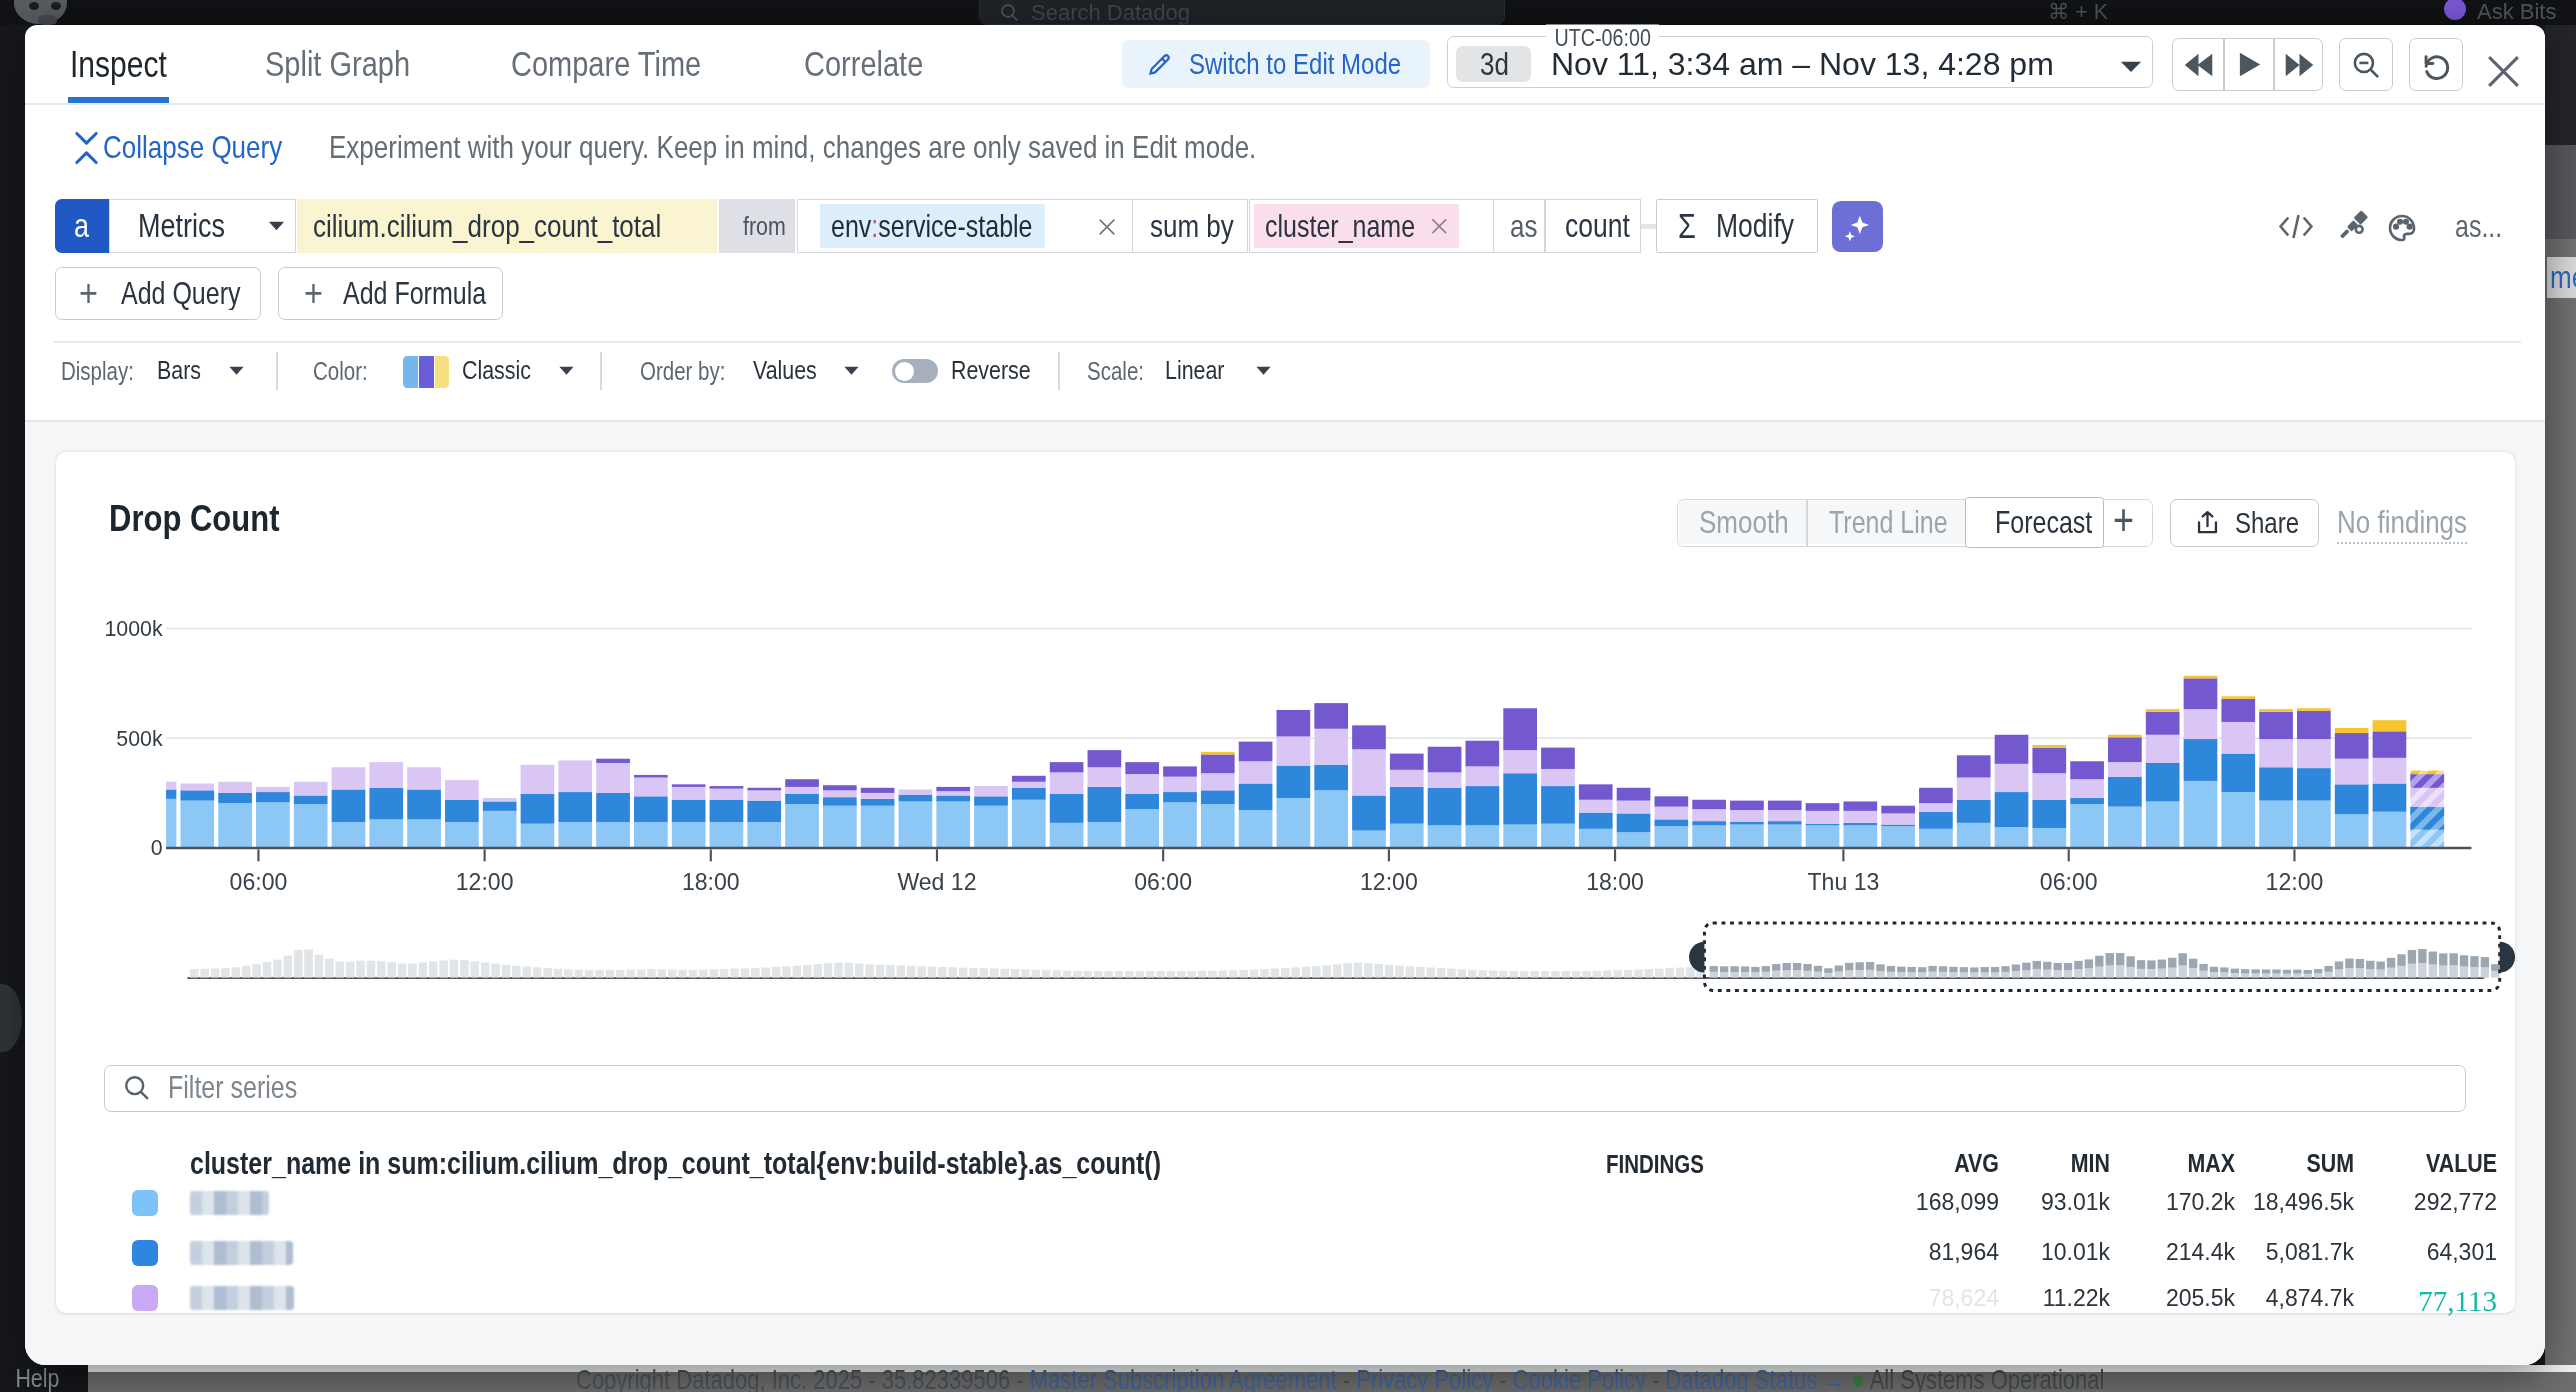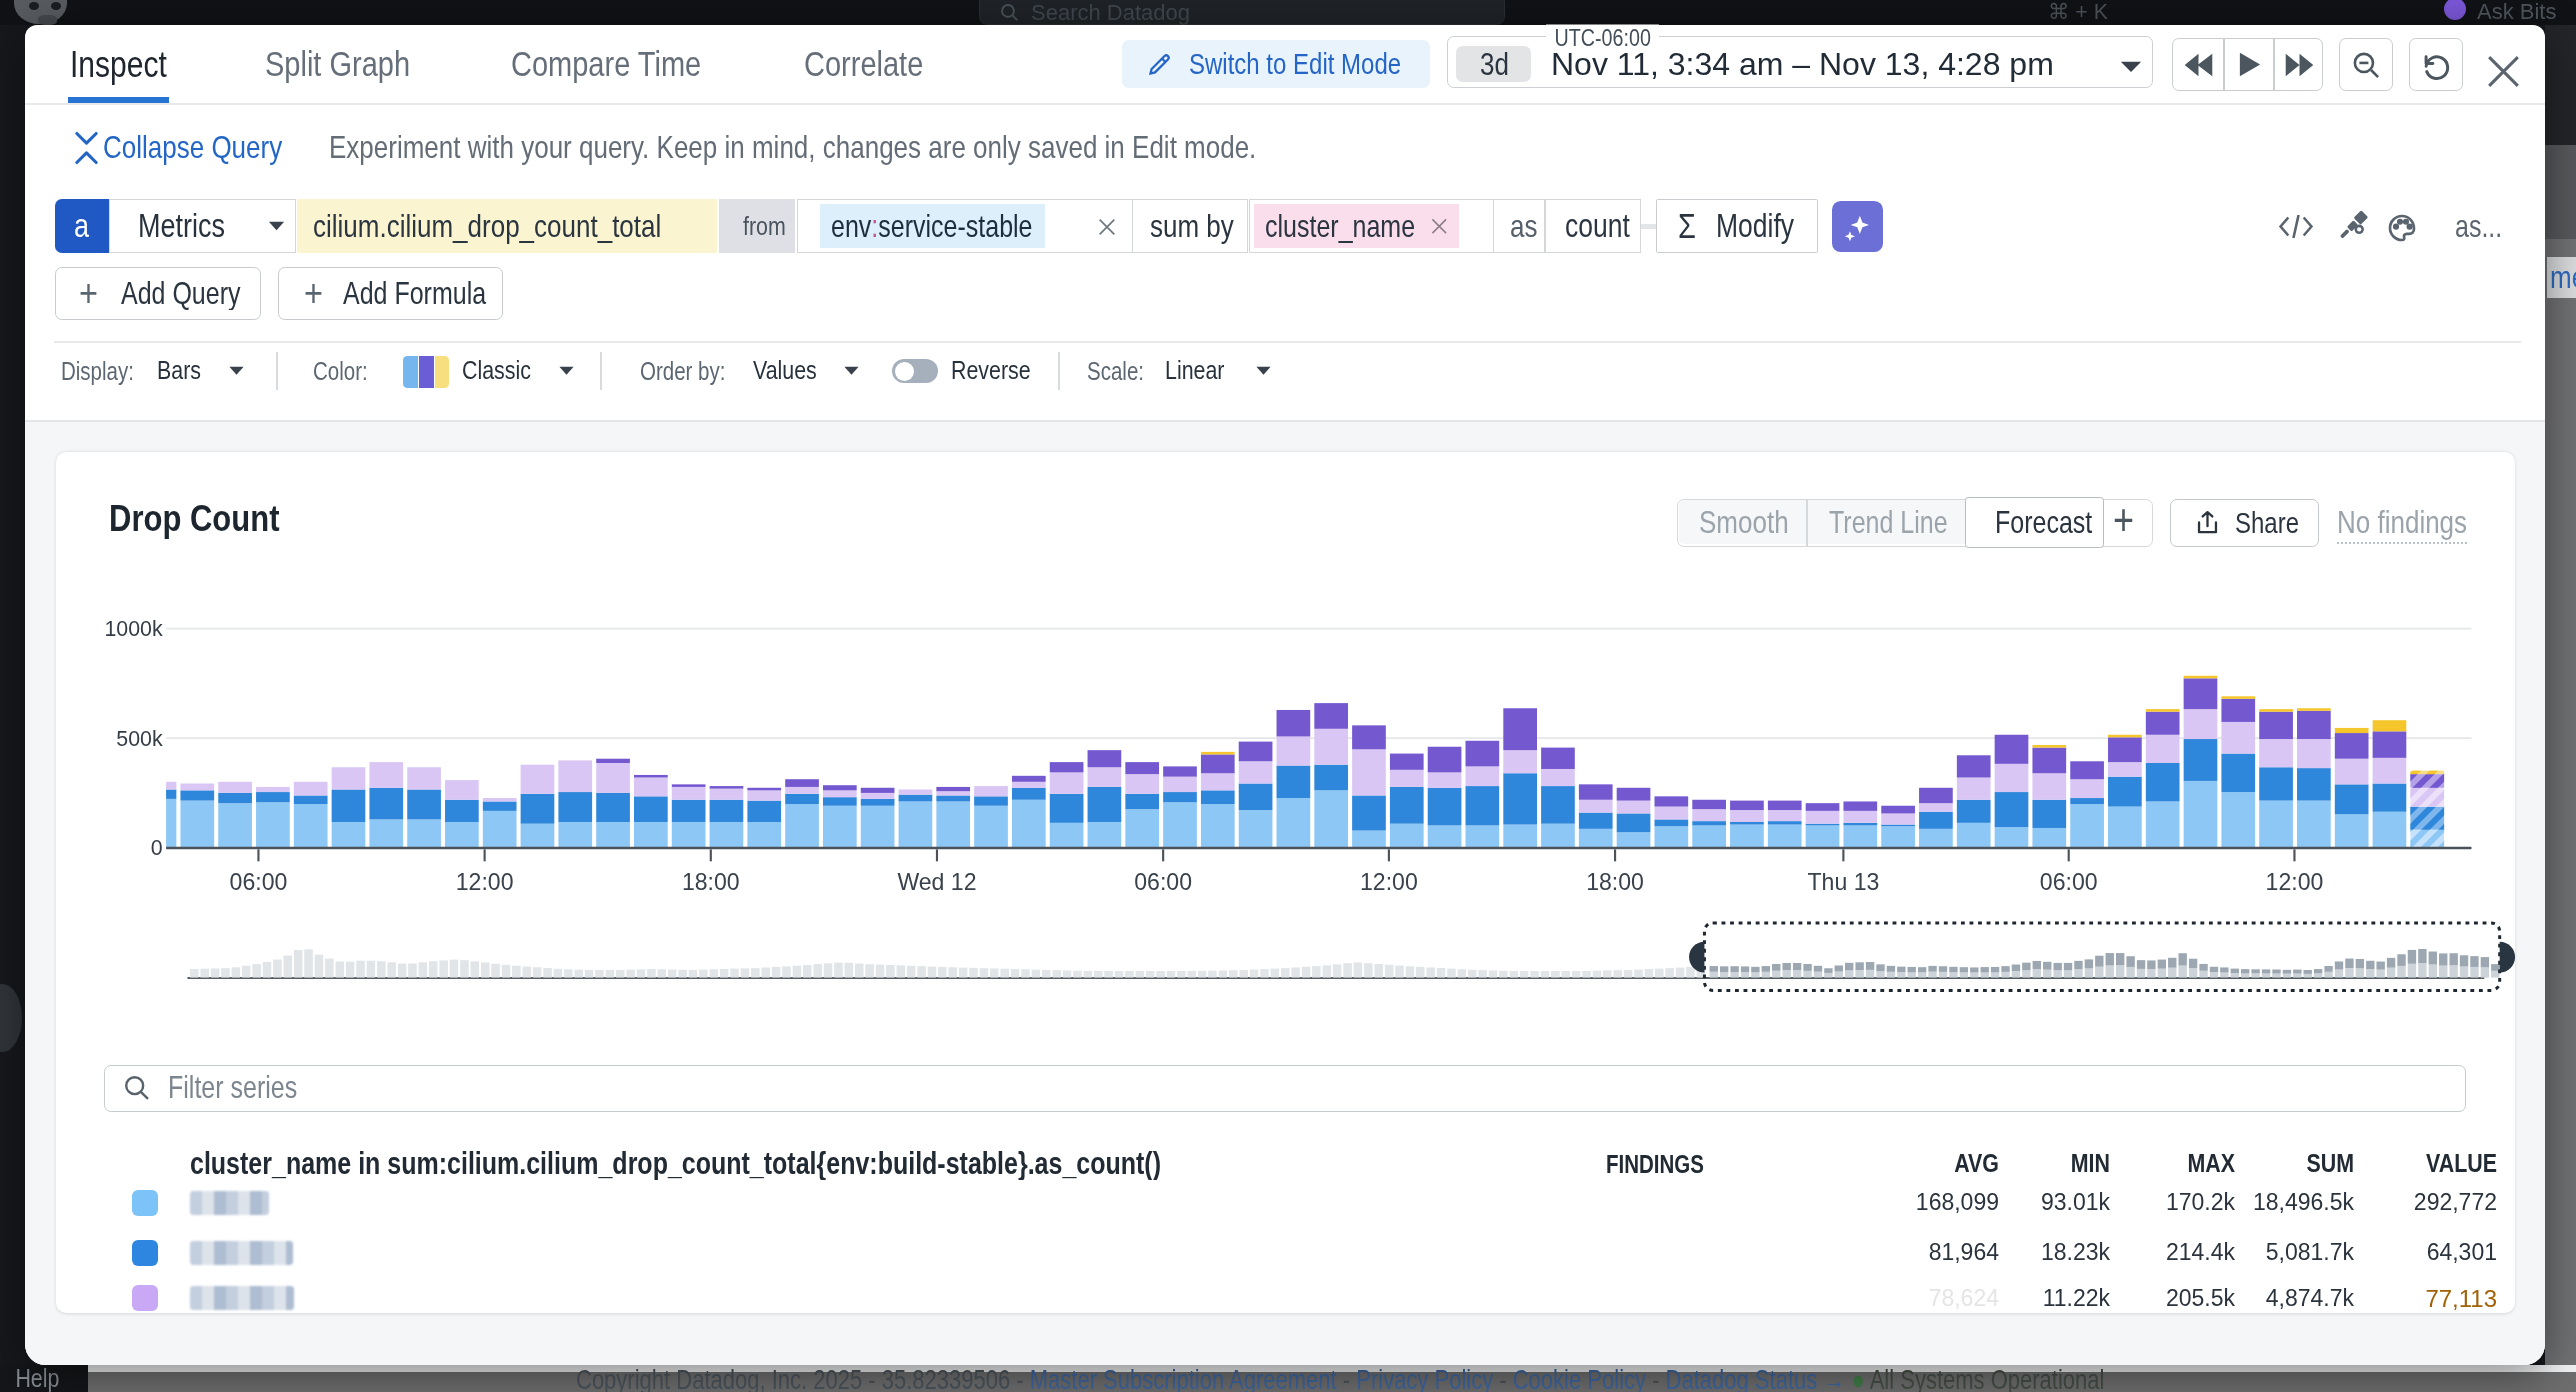--- a/index.html
+++ b/index.html
@@ -809,23 +809,23 @@
 <div class="abs" style="left:132px;top:1190px;width:26px;height:26px;background:#7cc3f7;border-radius:6px"></div>
 <div class="abs" style="left:190px;top:1191px;width:79px;height:24px;border-radius:3.4px;background:repeating-linear-gradient(90deg,#c3cede 0 12px,#dde3ea 12px 24px,#aebdd1 24px 36px),repeating-linear-gradient(0deg,rgba(255,255,255,.4) 0 6px,rgba(150,165,190,.3) 6px 12px);filter:blur(1.3px)"></div>
 <div class="txt r" style="left:1999px;top:1189px;font-size:23px;color:#2b333c;">168,099</div>
 <div class="txt r" style="left:2110px;top:1189px;font-size:23px;color:#2b333c;">93.01k</div>
 <div class="txt r" style="left:2235px;top:1189px;font-size:23px;color:#2b333c;">170.2k</div>
 <div class="txt r" style="left:2354px;top:1189px;font-size:23px;color:#2b333c;">18,496.5k</div>
 <div class="txt r" style="left:2497px;top:1189px;font-size:23px;color:#2b333c;">292,772</div>
 <div class="abs" style="left:132px;top:1240px;width:26px;height:26px;background:#2e86e0;border-radius:6px"></div>
 <div class="abs" style="left:190px;top:1241px;width:103px;height:24px;border-radius:3.4px;background:repeating-linear-gradient(90deg,#c3cede 0 12px,#dde3ea 12px 24px,#aebdd1 24px 36px),repeating-linear-gradient(0deg,rgba(255,255,255,.4) 0 6px,rgba(150,165,190,.3) 6px 12px);filter:blur(1.3px)"></div>
 <div class="txt r" style="left:1999px;top:1239px;font-size:23px;color:#2b333c;">81,964</div>
-<div class="txt r" style="left:2110px;top:1239px;font-size:23px;color:#2b333c;">18.23k</div>
+<div class="txt r" style="left:2110px;top:1239px;font-size:23px;color:#2b333c;">10.01k</div>
 <div class="txt r" style="left:2235px;top:1239px;font-size:23px;color:#2b333c;">214.4k</div>
 <div class="txt r" style="left:2354px;top:1239px;font-size:23px;color:#2b333c;">5,081.7k</div>
 <div class="txt r" style="left:2497px;top:1239px;font-size:23px;color:#2b333c;">64,301</div>
 <div class="abs" style="left:132px;top:1285px;width:26px;height:26px;background:#c9a8f5;border-radius:6px"></div>
 <div class="abs" style="left:190px;top:1286px;width:104px;height:24px;border-radius:3.4px;background:repeating-linear-gradient(90deg,#c3cede 0 12px,#dde3ea 12px 24px,#aebdd1 24px 36px),repeating-linear-gradient(0deg,rgba(255,255,255,.4) 0 6px,rgba(150,165,190,.3) 6px 12px);filter:blur(1.3px)"></div>
 <div class="txt r" style="left:1999px;top:1285px;font-size:23px;color:#e5e5e5;">78,624</div>
 <div class="txt r" style="left:2110px;top:1285px;font-size:23px;color:#2b333c;">11.22k</div>
 <div class="txt r" style="left:2235px;top:1285px;font-size:23px;color:#2b333c;">205.5k</div>
 <div class="txt r" style="left:2354px;top:1285px;font-size:23px;color:#2b333c;">4,874.7k</div>
-<div class="txt r" style="left:2497px;top:1285px;font-size:24px;color:#a16207;">77,113</div>
+<div class="txt r" style="left:2497px;top:1285px;font-size:29px;color:#14b8a6;font-family:Liberation Serif, serif;">77,113</div>
 
 </body></html>

